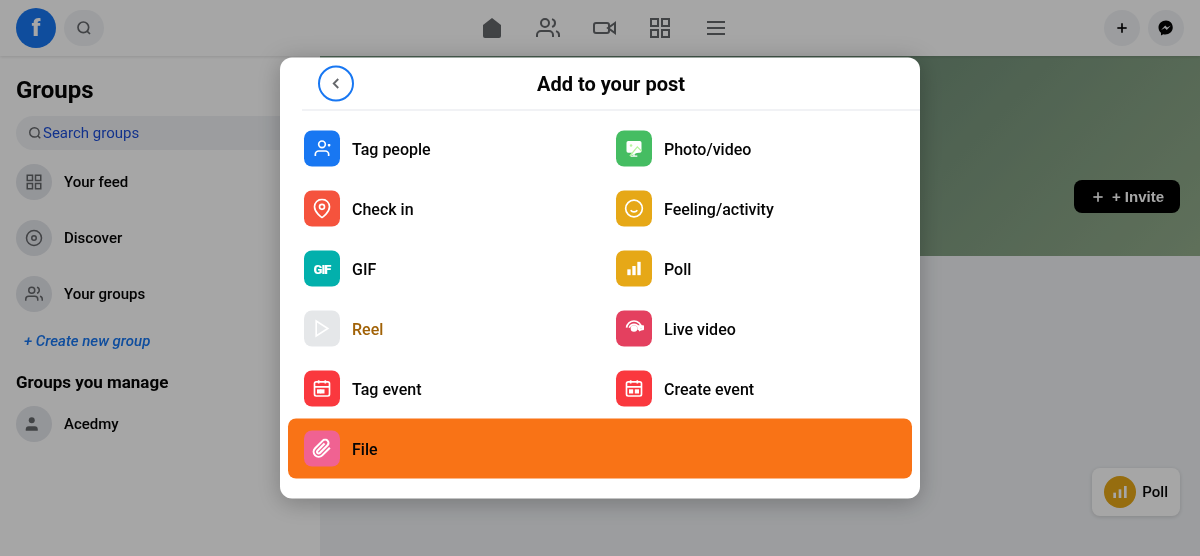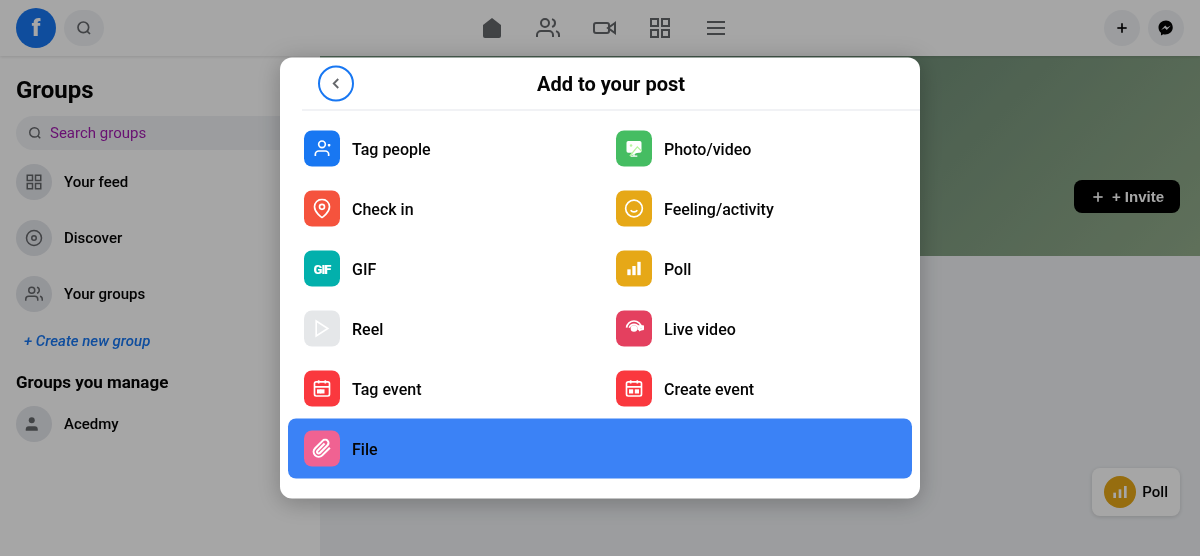--- a/index.html
+++ b/index.html
@@ -87,22 +87,22 @@
       color: #050505;
       padding: 8px 8px 4px;
     }
     .sidebar-search {
       display: flex;
       align-items: center;
       background: #f0f2f5;
       border-radius: 20px;
       padding: 8px 12px;
       margin: 8px 8px 4px;
-      color: #a21caf;
-      gap: 8px;
+      color: #1d4ed8;
+      gap: 1px;
       font-size: 15px;
     }
     .sidebar-item {
       display: flex;
       align-items: center;
       gap: 12px;
       padding: 10px 8px;
       border-radius: 8px;
       cursor: pointer;
       font-size: 15px;
@@ -509,21 +509,21 @@
       </div>
       <span class="modal-item-label">Poll</span>
     </div>
 
     <div class="modal-item grayed">
       <div class="modal-item-icon" style="background:#ccd0d5;">
         <svg width="20" height="20" viewBox="0 0 24 24" fill="none" stroke="#fff" stroke-width="2">
             <polygon points="5 3 19 12 5 21 5 3"></polygon>
           </svg>
       </div>
-      <span class="modal-item-label" style="color:#000000;">Reel</span>
+      <span class="modal-item-label" style="color:#a16207;">Reel</span>
     </div>
 
     <div class="modal-item">
       <div class="modal-item-icon" style="background:#e4405f;">
         <svg width="20" height="20" viewBox="0 0 24 24" fill="none" stroke="#fff" stroke-width="2">
             <circle cx="12" cy="12" r="3" fill="#fff"></circle>
             <path d="M20.94 11a9 9 0 0 0-17.88 0M17.66 11a6 6 0 0 0-11.32 0"></path>
             <rect x="16" y="8" width="8" height="6" rx="1" fill="#fff" stroke="none"></rect>
             <polygon points="19 10 23 12 19 14 19 10" fill="#e4405f"></polygon>
           </svg>
@@ -552,21 +552,21 @@
             <line x1="16" y1="2" x2="16" y2="6"></line>
             <line x1="8" y1="2" x2="8" y2="6"></line>
             <line x1="3" y1="10" x2="21" y2="10"></line>
             <rect x="7" y="14" width="3" height="3" fill="#fff"></rect>
             <rect x="14" y="14" width="3" height="3" fill="#fff"></rect>
           </svg>
       </div>
       <span class="modal-item-label">Create event</span>
     </div>
 
-    <div class="modal-item modal-item-full highlighted" style="background:#3b82f6; border-radius:8px; margin: 0 0 4px 0;">
+    <div class="modal-item modal-item-full highlighted" style="background:#f97316; border-radius:8px; margin: 0 0 4px 0;">
       <div class="modal-item-icon" style="background:#f06292;">
         <svg width="20" height="20" viewBox="0 0 24 24" fill="none" stroke="#fff" stroke-width="2.5">
             <path d="M21.44 11.05l-9.19 9.19a6 6 0 0 1-8.49-8.49l9.19-9.19a4 4 0 0 1 5.66 5.66l-9.2 9.19a2 2 0 0 1-2.83-2.83l8.49-8.48"></path>
           </svg>
       </div>
       <span class="modal-item-label">File</span>
     </div>
 
   </div>
 </div>

